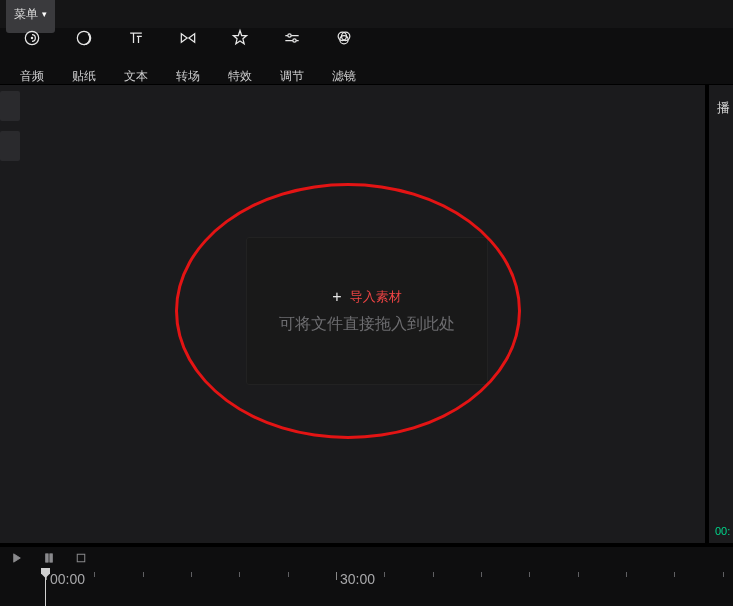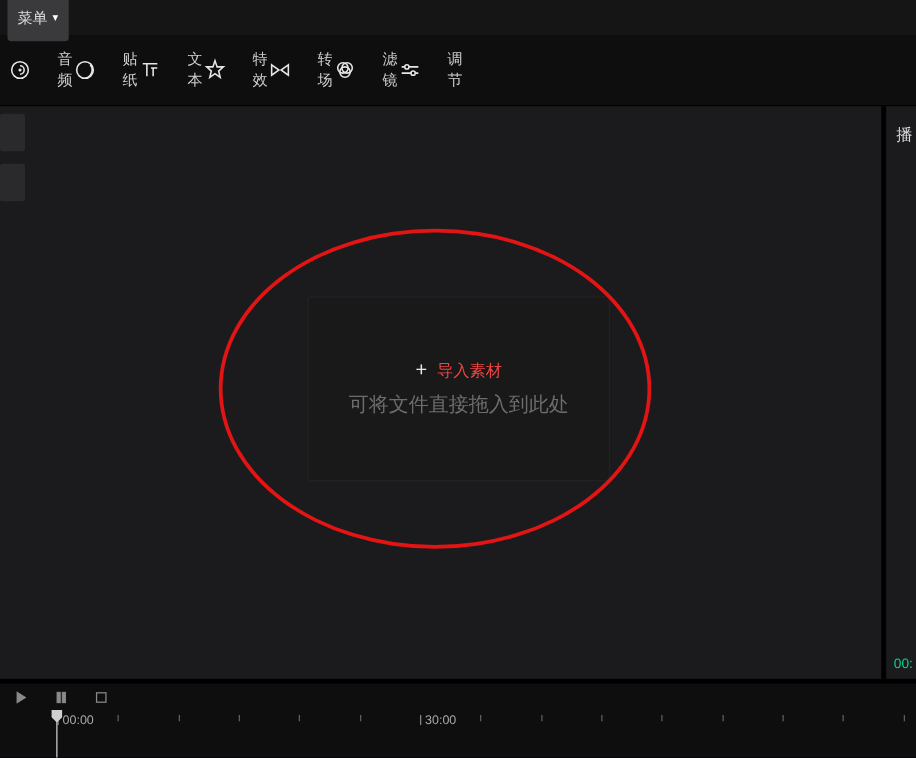--- a/index.html
+++ b/index.html
@@ -49,21 +49,21 @@
     background: #0e0e0f;
     display: flex;
     align-items: center;
     padding: 0 6px;
     border-bottom: 1px solid #000;
   }
   .tool {
     width: 52px;
     height: 100%;
     display: flex;
-    flex-direction: row;
+    flex-direction: column;
     align-items: center;
     justify-content: center;
     gap: 20px;
     cursor: pointer;
   }
   .tool .ico {
     width: 22px;
     height: 22px;
     display: flex;
     align-items: center;
@@ -207,21 +207,21 @@
     width: 1px;
     height: 5px;
     background: #5f5f62;
     margin: 0 auto;
   }
   .tick .big { height: 8px; background: #888; }
   .tick .label {
     position: absolute;
     top: -1px;
     left: 4px;
-    font-size: 10px;
+    font-size: 14px;
     color: #a8a8aa;
     white-space: nowrap;
   }
   .playhead {
     position: absolute;
     left: 45px;
     top: 0;
     bottom: -4px;
     width: 1px;
     background: #d0d0d0;
@@ -273,52 +273,52 @@
       <span class="ico">
         <svg viewBox="0 0 24 24" width="20" height="20">
             <path d="M5 6 H19 M9 6 V18 M7 6 H11 M13 10 H19 M15 10 V18 M13 10 H17"></path>
           </svg>
       </span>
       <span class="lbl">文本</span>
     </div>
     <div class="tool">
       <span class="ico">
         <svg viewBox="0 0 24 24" width="20" height="20">
+            <path d="M4 7 L11 12 L4 17 Z M20 7 L13 12 L20 17 Z"></path>
+          </svg>
+      </span>
+      <span class="lbl">转场</span>
+    </div>
+    <div class="tool">
+      <span class="ico">
+        <svg viewBox="0 0 24 24" width="20" height="20">
             <path d="M12 3 L14 9 L20 9 L15.5 13 L17 19 L12 15.5 L7 19 L8.5 13 L4 9 L10 9 Z"></path>
           </svg>
       </span>
       <span class="lbl">特效</span>
     </div>
     <div class="tool">
       <span class="ico">
         <svg viewBox="0 0 24 24" width="20" height="20">
-            <path d="M4 7 L11 12 L4 17 Z M20 7 L13 12 L20 17 Z"></path>
-          </svg>
-      </span>
-      <span class="lbl">转场</span>
+            <path d="M4 9 H20 M4 15 H20"></path>
+            <circle cx="9" cy="9" r="2" fill="#0e0e0f"></circle>
+            <circle cx="15" cy="15" r="2" fill="#0e0e0f"></circle>
+          </svg>
+      </span>
+      <span class="lbl">调节</span>
     </div>
     <div class="tool">
       <span class="ico">
         <svg viewBox="0 0 24 24" width="20" height="20">
             <circle cx="10" cy="10" r="5"></circle>
             <circle cx="14" cy="10" r="5"></circle>
             <circle cx="12" cy="14" r="5"></circle>
           </svg>
       </span>
       <span class="lbl">滤镜</span>
-    </div>
-    <div class="tool">
-      <span class="ico">
-        <svg viewBox="0 0 24 24" width="20" height="20">
-            <path d="M4 9 H20 M4 15 H20"></path>
-            <circle cx="9" cy="9" r="2" fill="#0e0e0f"></circle>
-            <circle cx="15" cy="15" r="2" fill="#0e0e0f"></circle>
-          </svg>
-      </span>
-      <span class="lbl">调节</span>
     </div>
   </div>
 
   <div class="main">
     <div class="media-area">
       <div class="side-thumbs">
         <div class="thumb"></div>
         <div class="thumb"></div>
       </div>
 

